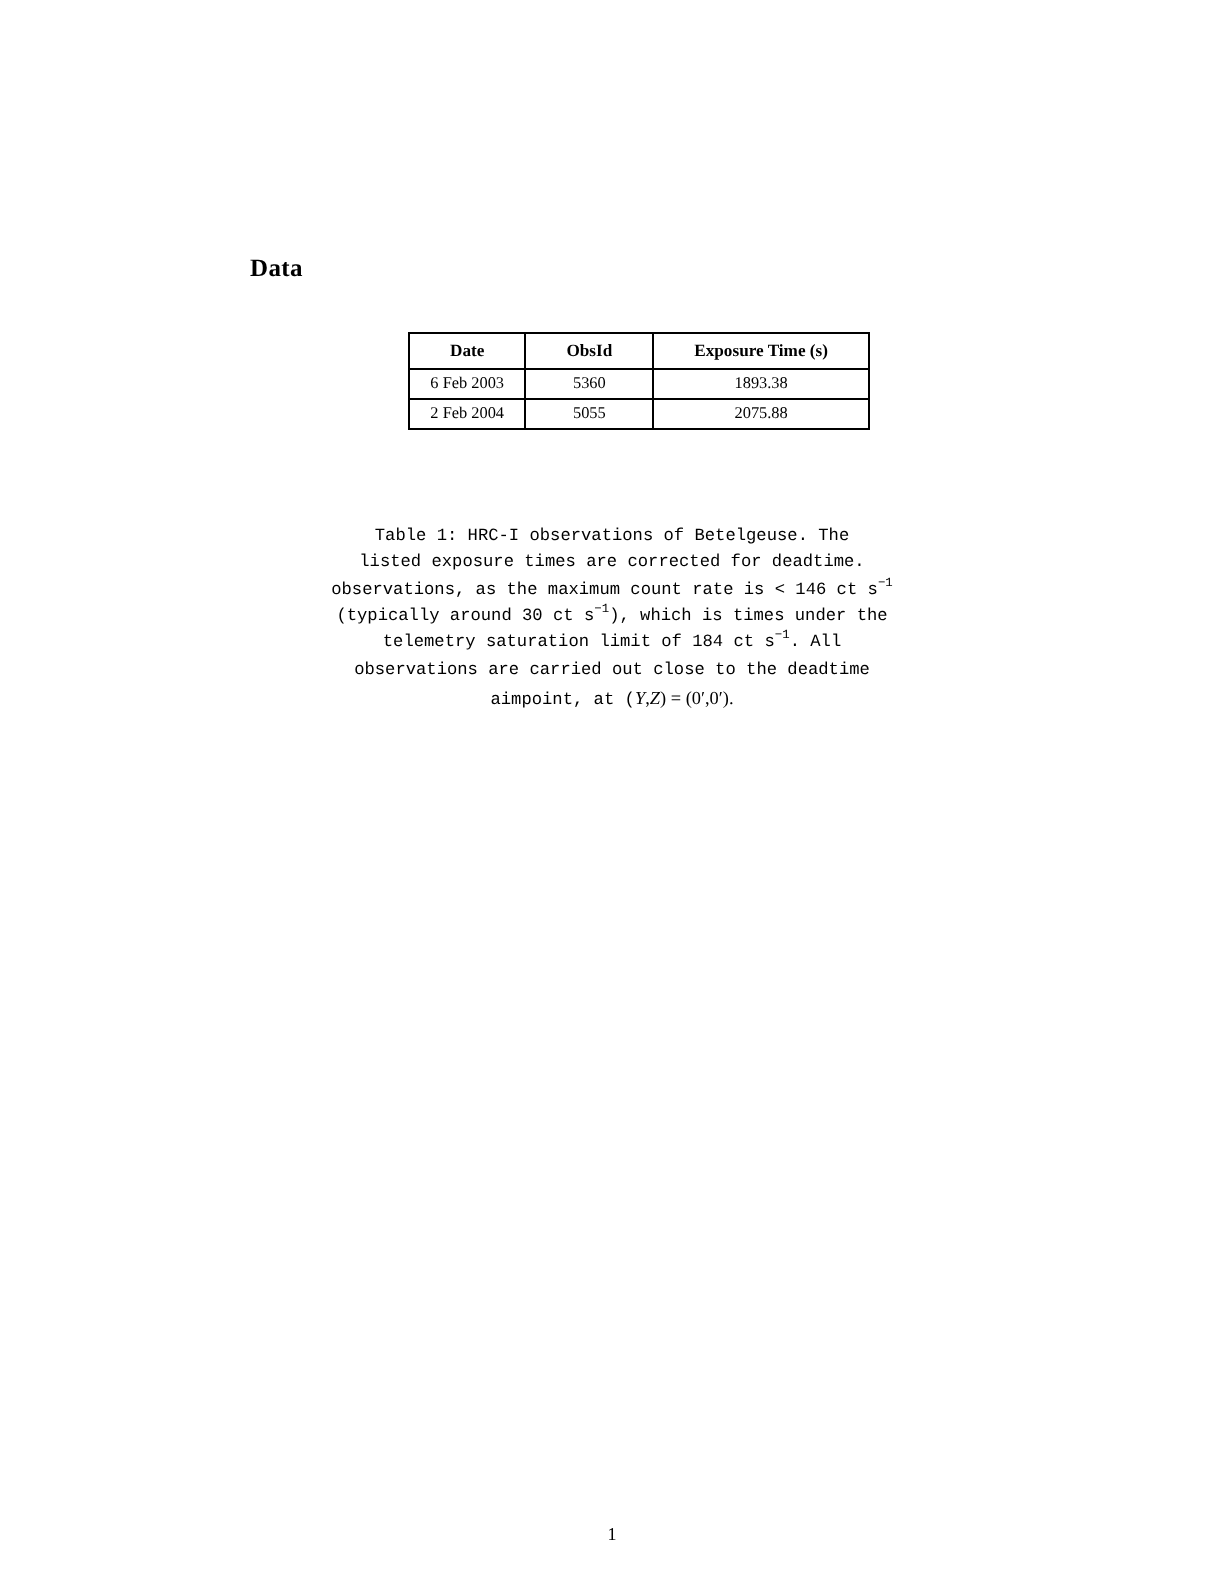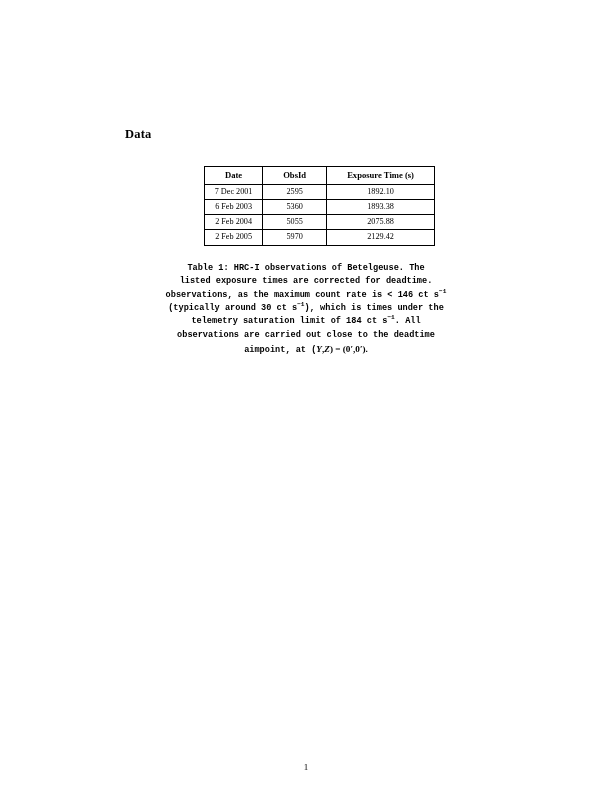--- a/index.html
+++ b/index.html
@@ -70,21 +70,20 @@
     width: 392px;
     font-family: "Liberation Mono", monospace;
     font-size: 8.6px;
     line-height: 1.55;
     text-align: center;
     letter-spacing: 0px;
   }
   .caption .cap-line {
     display: block;
     white-space: nowrap;
-    font-weight: bold;
   }
   sup {
     font-size: 0.72em;
     vertical-align: super;
     line-height: 0;
   }
   .mathit {
     font-family: "Liberation Serif", serif;
     font-style: italic;
     font-size: 9.2px;
@@ -114,38 +113,28 @@
     <table class="data-table">
       <thead>
         <tr>
           <th>Date</th>
           <th>ObsId</th>
           <th>Exposure Time (s)</th>
         </tr>
       </thead>
       <tbody>
         <tr>
-          <td class="col-date">7 Dec 2001</td>
-          <td class="col-obsid">2595</td>
-          <td class="col-exp">1892.10</td>
-        </tr>
-        <tr>
           <td class="col-date">6 Feb 2003</td>
           <td class="col-obsid">5360</td>
           <td class="col-exp">1893.38</td>
         </tr>
         <tr>
           <td class="col-date">2 Feb 2004</td>
           <td class="col-obsid">5055</td>
           <td class="col-exp">2075.88</td>
-        </tr>
-        <tr>
-          <td class="col-date">2 Feb 2005</td>
-          <td class="col-obsid">5970</td>
-          <td class="col-exp">2129.42</td>
         </tr>
       </tbody>
     </table>
   </div>
 
   <div class="caption">
     <span class="cap-line">Table 1:  HRC-I observations of Betelgeuse.  The</span>
     <span class="cap-line">listed exposure times are corrected for deadtime.</span>
     <span class="cap-line"><span>observations, as the maximum count rate is &lt; 146 ct s</span><sup>−1</sup></span>
     <span class="cap-line"><span>(typically around 30 ct s</span><sup>−1</sup><span>), which is times under the</span></span>

